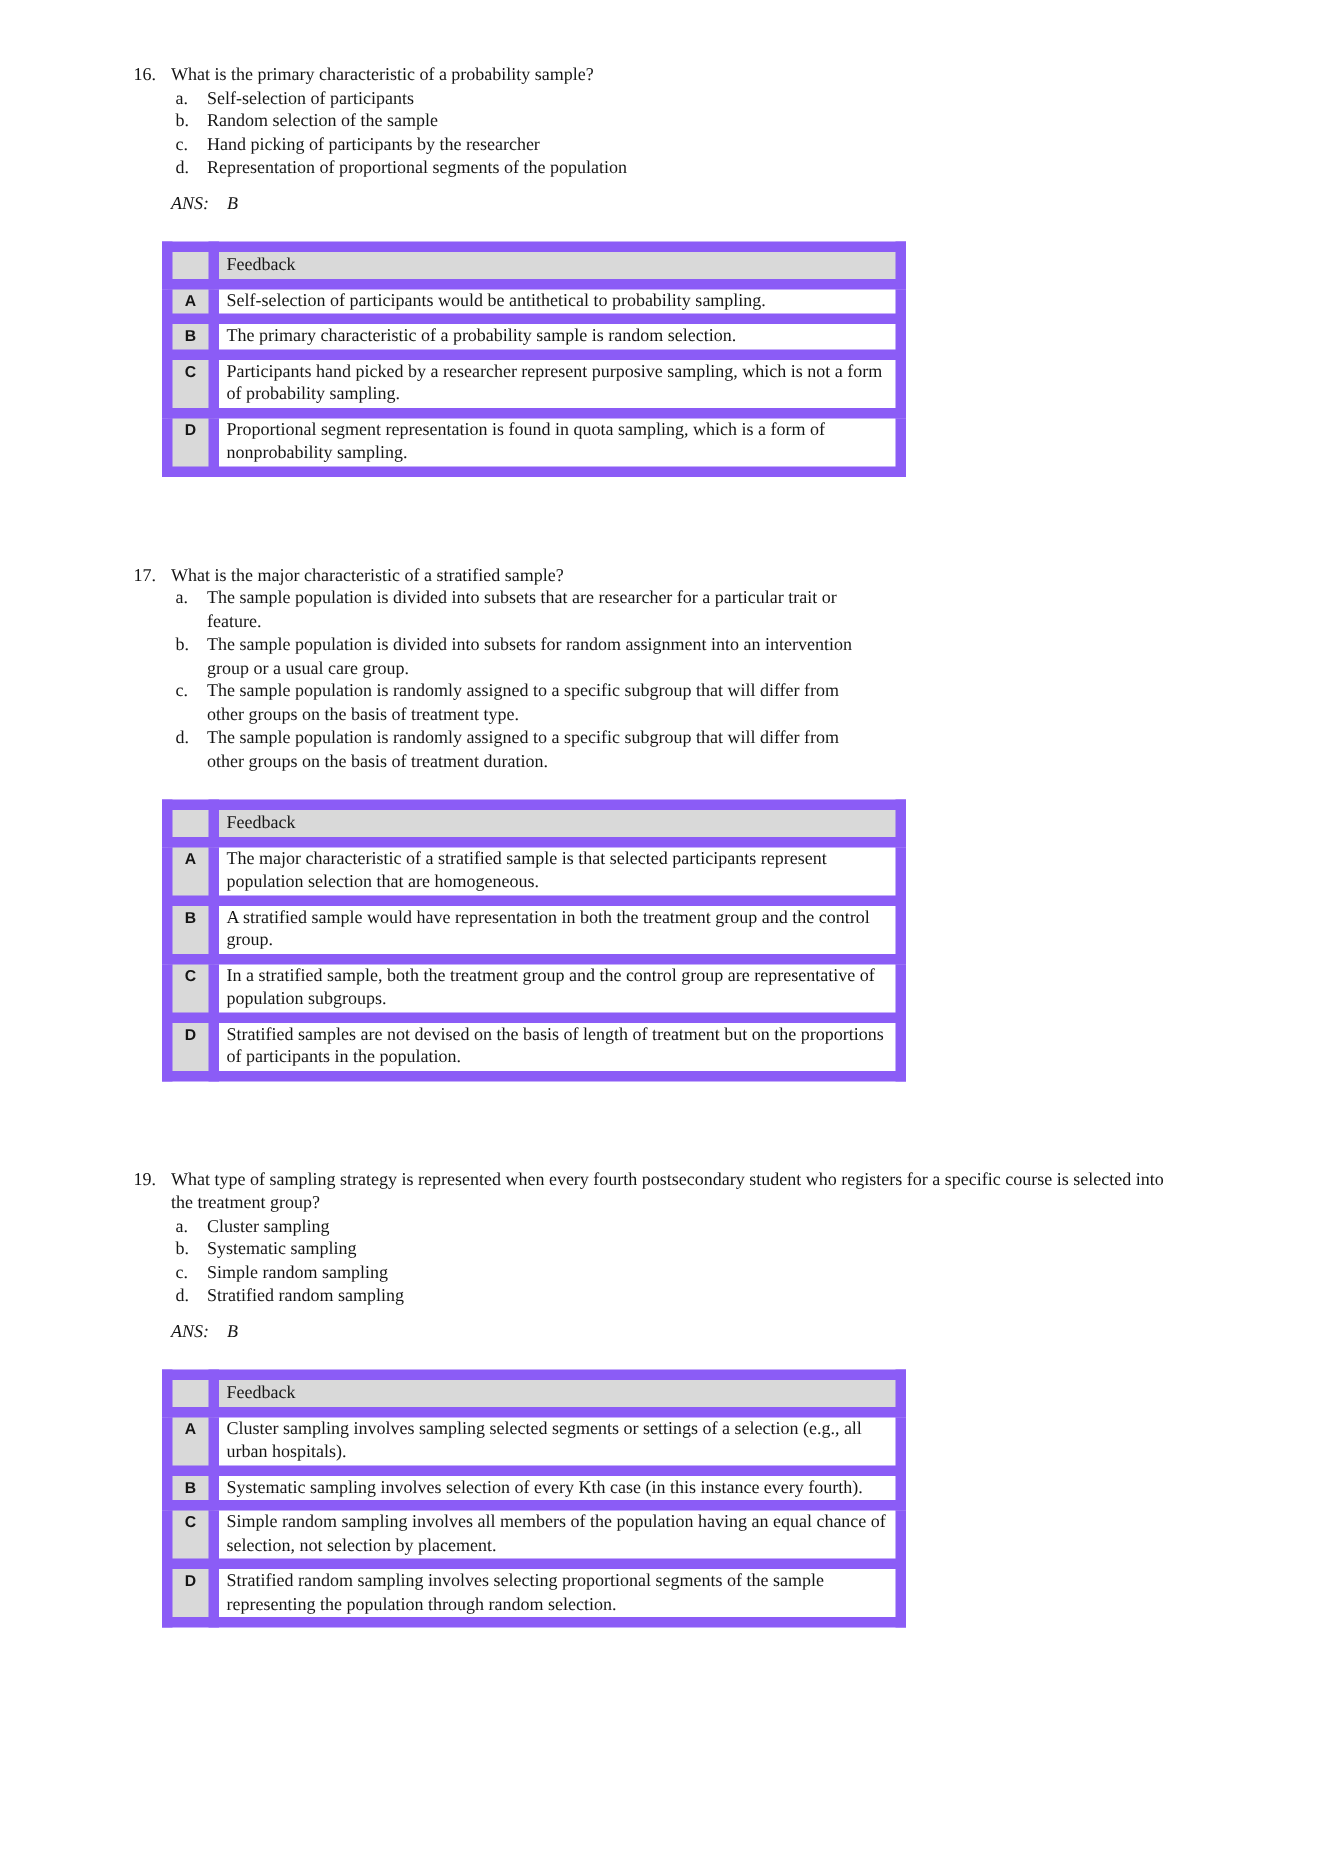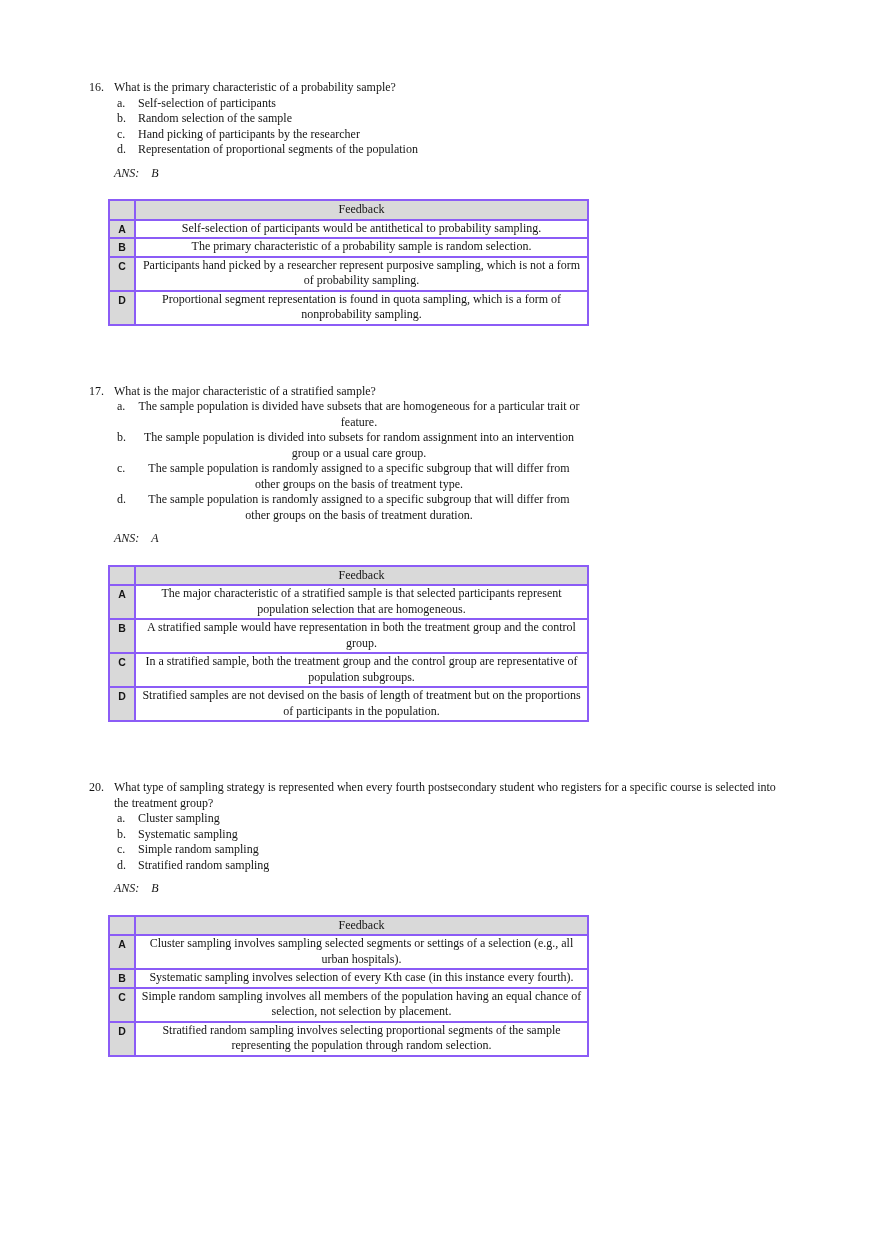--- a/index.html
+++ b/index.html
@@ -11,21 +11,20 @@
     width: 880px;
     height: 1247px;
     font-family: "Liberation Serif", serif;
     font-size: 12px;
     line-height: 15.5px;
     color: #151515;
     overflow: hidden;
   }
   .content {
     padding-top: 42px;
-    margin-top: 38px;
   }
   .question-block {
     margin-bottom: 58px;
   }
   .q-line {
     display: flex;
     margin-left: 89px;
   }
   .q-num {
     width: 25px;
@@ -37,42 +36,40 @@
   .option {
     display: flex;
     margin-left: 117px;
   }
   .opt-letter {
     width: 21px;
     flex: 0 0 21px;
   }
   .opt-text {
     max-width: 442px;
-    text-align: center;
   }
   .ans-line {
     margin-left: 114px;
     margin-top: 8px;
     font-style: italic;
   }
   .ans-value {
     margin-left: 12px;
   }
   table.feedback-table {
     margin-left: 108px;
     margin-top: 18px;
     border-collapse: collapse;
     border: 2px solid #000000;
     font-size: 12px;
     line-height: 15.5px;
   }
   table.feedback-table td {
-    border: 2px solid #8b5cf6;
+    border: 7px solid #8b5cf6;
     vertical-align: top;
-    text-align: center;
   }
   td.letter-cell {
     width: 24px;
     min-width: 24px;
     background: #d9d9d9;
     text-align: center;
     font-family: "Liberation Sans", sans-serif;
     font-weight: bold;
     font-size: 10.5px;
     line-height: 15px;
@@ -153,41 +150,38 @@
   </div>
 
   <div class="question-block">
     <div class="q-line">
       <span class="q-num">17.</span>
       <span class="q-text">What is the major characteristic of a stratified sample?</span>
     </div>
     <div class="options">
   <div class="option">
     <span class="opt-letter">a.</span>
-    <span class="opt-text">The sample population is divided have subsets that are homogeneous for a particular trait or feature.</span>
+    <span class="opt-text">The sample population is divided into subsets that are researcher for a particular trait or feature.</span>
   </div>
 
   <div class="option">
     <span class="opt-letter">b.</span>
     <span class="opt-text">The sample population is divided into subsets for random assignment into an intervention group or a usual care group.</span>
   </div>
 
   <div class="option">
     <span class="opt-letter">c.</span>
     <span class="opt-text">The sample population is randomly assigned to a specific subgroup that will differ from other groups on the basis of treatment type.</span>
   </div>
 
   <div class="option">
     <span class="opt-letter">d.</span>
     <span class="opt-text">The sample population is randomly assigned to a specific subgroup that will differ from other groups on the basis of treatment duration.</span>
   </div>
 </div>
-    <div class="ans-line">
-      <span class="ans-label">ANS:</span><span class="ans-value">A</span>
-    </div>
     <table class="feedback-table">
       <tbody>
         <tr class="header-row">
           <td class="letter-cell"></td>
           <td class="fb-cell">Feedback</td>
         </tr>
 
   <tr>
     <td class="letter-cell">A</td>
     <td class="fb-cell">The major characteristic of a stratified sample is that selected participants represent population selection that are homogeneous.</td>
@@ -206,21 +200,21 @@
   <tr>
     <td class="letter-cell">D</td>
     <td class="fb-cell">Stratified samples are not devised on the basis of length of treatment but on the proportions of participants in the population.</td>
   </tr>
 </tbody>
     </table>
   </div>
 
   <div class="question-block">
     <div class="q-line">
-      <span class="q-num">20.</span>
+      <span class="q-num">19.</span>
       <span class="q-text">What type of sampling strategy is represented when every fourth postsecondary student who registers for a specific course is selected into the treatment group?</span>
     </div>
     <div class="options">
   <div class="option">
     <span class="opt-letter">a.</span>
     <span class="opt-text">Cluster sampling</span>
   </div>
 
   <div class="option">
     <span class="opt-letter">b.</span>

